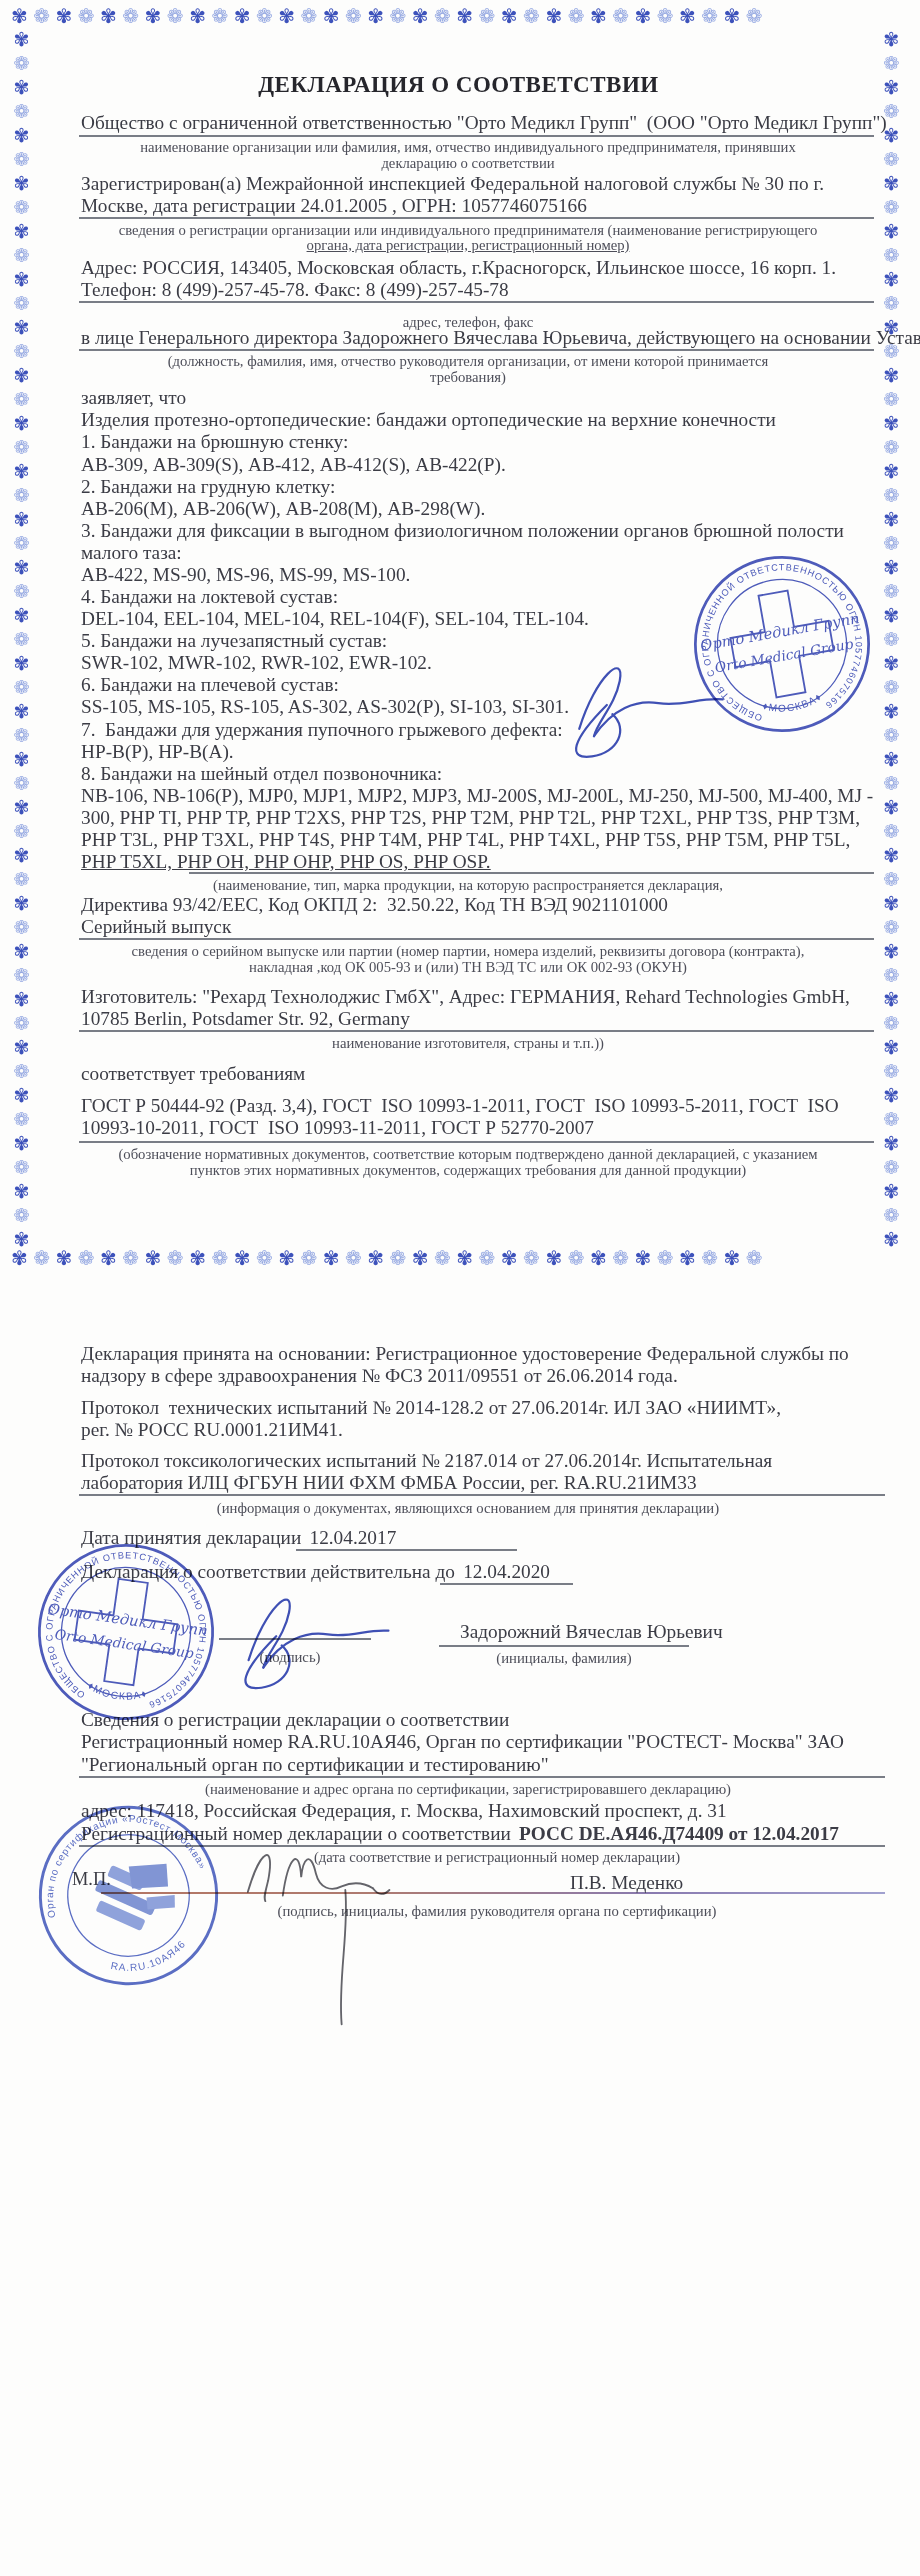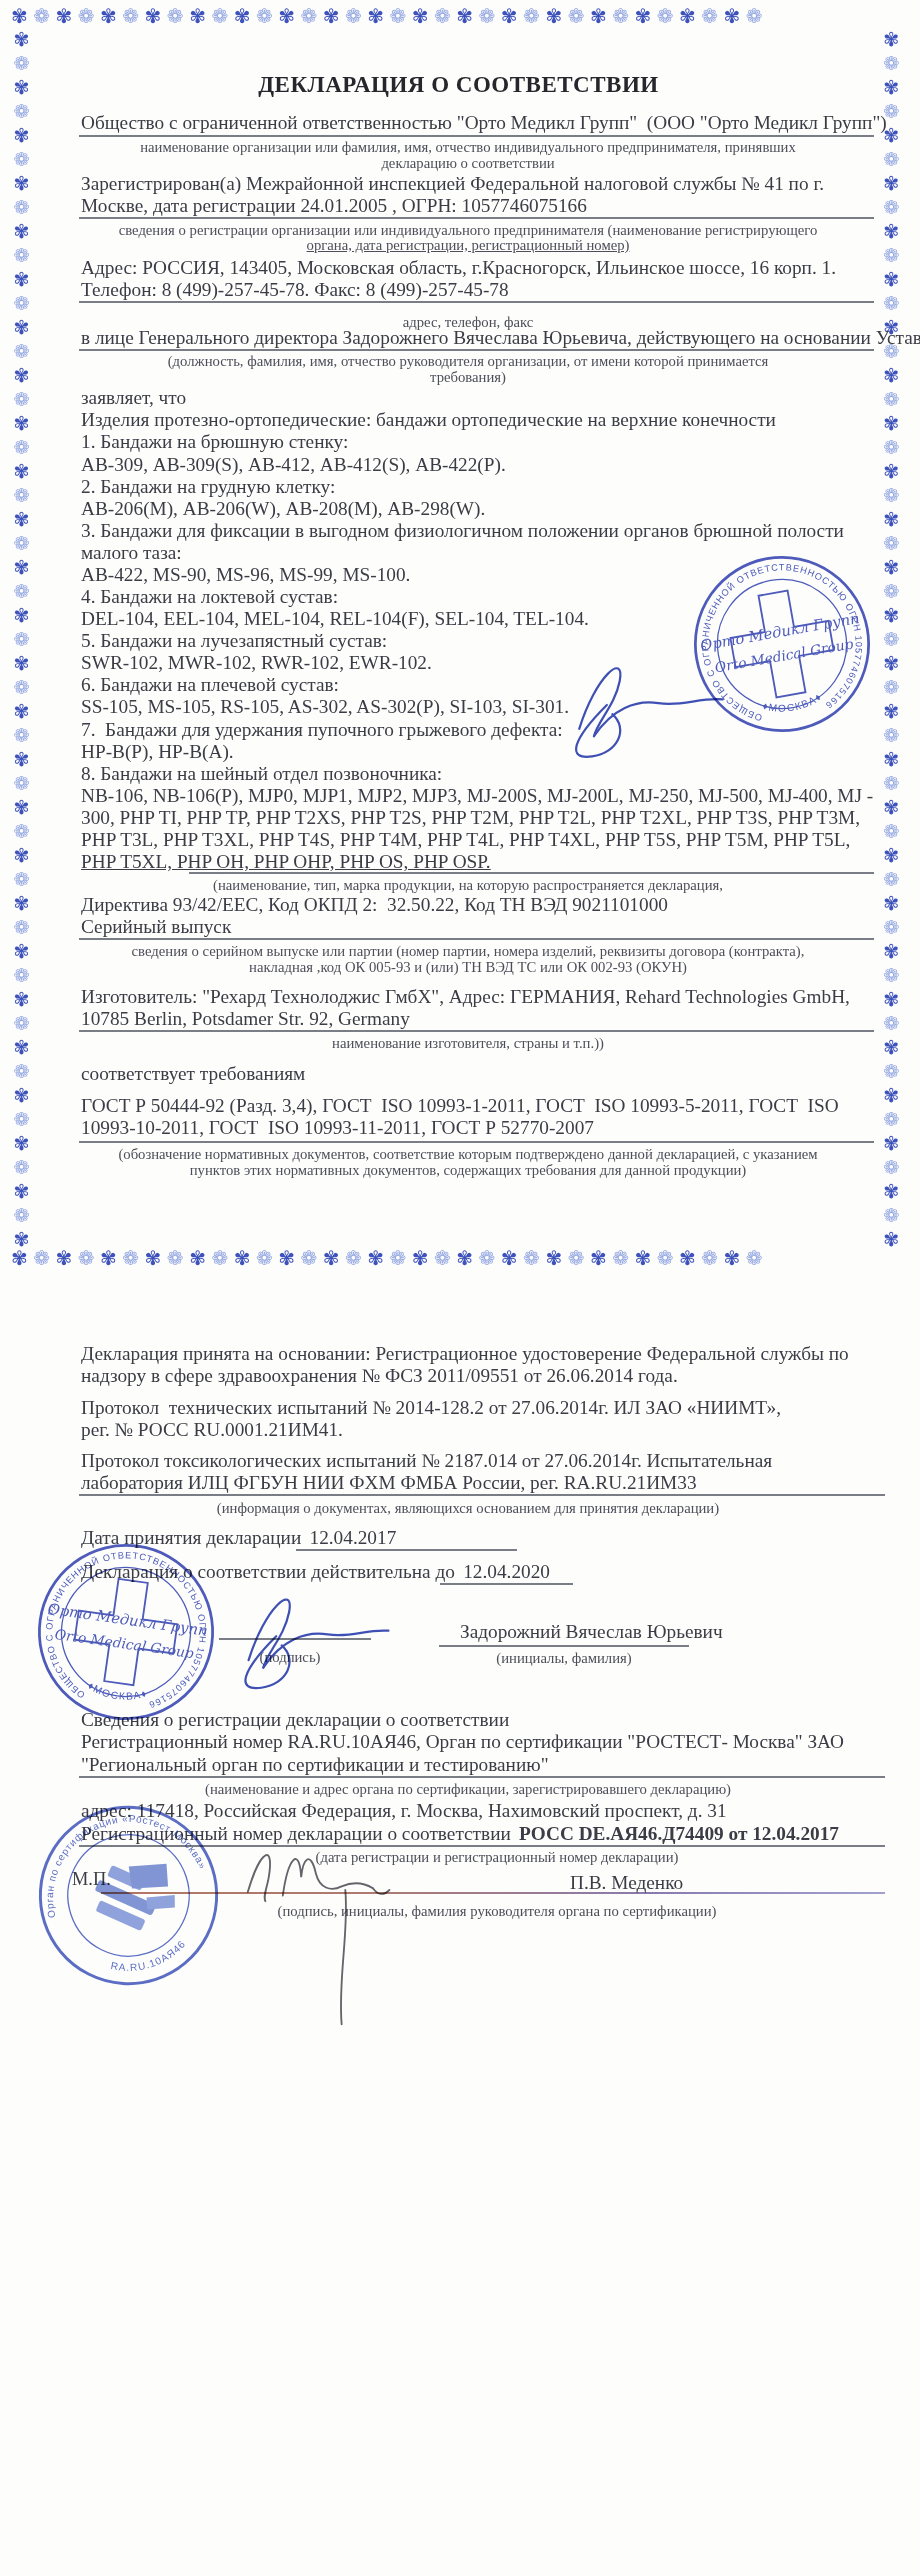--- a/index.html
+++ b/index.html
@@ -135,21 +135,21 @@
     </div>
   <div class="orn-h" style="left:11px;top:1246px;" id="orn-bottom"><span style="color:#3d52bb">✾</span><span style="color:#96a9e2">❁</span><span style="color:#3d52bb">✾</span><span style="color:#96a9e2">❁</span><span style="color:#3d52bb">✾</span><span style="color:#96a9e2">❁</span><span style="color:#3d52bb">✾</span><span style="color:#96a9e2">❁</span><span style="color:#3d52bb">✾</span><span style="color:#96a9e2">❁</span><span style="color:#3d52bb">✾</span><span style="color:#96a9e2">❁</span><span style="color:#3d52bb">✾</span><span style="color:#96a9e2">❁</span><span style="color:#3d52bb">✾</span><span style="color:#96a9e2">❁</span><span style="color:#3d52bb">✾</span><span style="color:#96a9e2">❁</span><span style="color:#3d52bb">✾</span><span style="color:#96a9e2">❁</span><span style="color:#3d52bb">✾</span><span style="color:#96a9e2">❁</span><span style="color:#3d52bb">✾</span><span style="color:#96a9e2">❁</span><span style="color:#3d52bb">✾</span><span style="color:#96a9e2">❁</span><span style="color:#3d52bb">✾</span><span style="color:#96a9e2">❁</span><span style="color:#3d52bb">✾</span><span style="color:#96a9e2">❁</span><span style="color:#3d52bb">✾</span><span style="color:#96a9e2">❁</span><span style="color:#3d52bb">✾</span><span style="color:#96a9e2">❁</span></div>
 
   <div class="title" style="top:72px;">ДЕКЛАРАЦИЯ О СООТВЕТСТВИИ</div>
 
   <div class="ln" style="top:112px;">Общество с ограниченной ответственностью "Орто Медикл Групп"  (ООО "Орто Медикл Групп")</div>
   <div class="rule" style="left:79px;top:135px;width:795px;"></div>
   <div class="sm" style="top:155px;">декларацию о соответствии</div>
   <div class="sm" style="top:139px;">наименование организации или фамилия, имя, отчество индивидуального предпринимателя, принявших</div>
 
-  <div class="ln" style="top:173px;">Зарегистрирован(а) Межрайонной инспекцией Федеральной налоговой службы № 41 по г.</div>
+  <div class="ln" style="top:173px;">Зарегистрирован(а) Межрайонной инспекцией Федеральной налоговой службы № 30 по г.</div>
   <div class="ln" style="top:195px;">Москве, дата регистрации 24.01.2005 , ОГРН: 1057746075166</div>
   <div class="rule" style="left:79px;top:217px;width:795px;"></div>
   <div class="sm" style="top:222px;">сведения о регистрации организации или индивидуального предпринимателя (наименование регистрирующего</div>
   <div class="sm" style="top:237px;text-decoration:underline;">органа, дата регистрации, регистрационный номер)</div>
 
   <div class="ln" style="top:257px;">Адрес: РОССИЯ, 143405, Московская область, г.Красногорск, Ильинское шоссе, 16 корп. 1.</div>
   <div class="ln" style="top:279px;">Телефон: 8 (499)-257-45-78. Факс: 8 (499)-257-45-78</div>
   <div class="rule" style="left:79px;top:301px;width:795px;"></div>
   <div class="sm" style="top:314px;">адрес, телефон, факс</div>
 
@@ -226,21 +226,21 @@
   <div class="sm" style="left:439px;width:250px;top:1650px;text-align:center;">(инициалы, фамилия)</div>
 
   <div class="ln" style="top:1709px;">Сведения о регистрации декларации о соответствии</div>
   <div class="ln" style="top:1731px;">Регистрационный номер RA.RU.10АЯ46, Орган по сертификации "РОСТЕСТ- Москва" ЗАО</div>
   <div class="ln" style="top:1754px;">"Региональный орган по сертификации и тестированию"</div>
   <div class="rule" style="left:79px;top:1776px;width:806px;"></div>
   <div class="sm" style="top:1781px;">(наименование и адрес органа по сертификации, зарегистрировавшего декларацию)</div>
   <div class="ln" style="top:1800px;">адрес: 117418, Российская Федерация, г. Москва, Нахимовский проспект, д. 31</div>
   <div class="ln" style="top:1823px;"><span>Регистрационный номер декларации о соответствии</span><span class="vsp b">РОСС DE.АЯ46.Д74409 от 12.04.2017</span></div>
   <div class="rule" style="left:79px;top:1845px;width:806px;"></div>
-  <div class="sm" style="left:230px;width:534px;top:1849px;">(дата регистрации и регистрационный номер декларации)</div>
+  <div class="sm" style="left:230px;width:534px;top:1849px;">(дата соответствие и регистрационный номер декларации)</div>
 
   <div class="ln" style="left:72px;top:1868px;font-size:18.4px;">М.П.</div>
   <div class="mp-line" style="left:101px;top:1892px;width:784px;"></div>
   <div class="ln" style="left:570px;top:1872px;">П.В. Меденко</div>
   <div class="sm" style="left:230px;width:534px;top:1903px;">(подпись, инициалы, фамилия руководителя органа по сертификации)</div>
 
   <svg class="stamp" style="left:688px;top:550px;transform:rotate(-10deg);" width="188" height="188" viewBox="-102 -102 204 204">
     <circle r="94" fill="none" stroke="#3a4ab5" stroke-width="3"></circle>
     <circle r="70" fill="none" stroke="#3a4ab5" stroke-width="1.4"></circle>
     <path id="omg1-ring" d="M -28,75 A 80,80 0 1 1 28,75" fill="none"></path>

